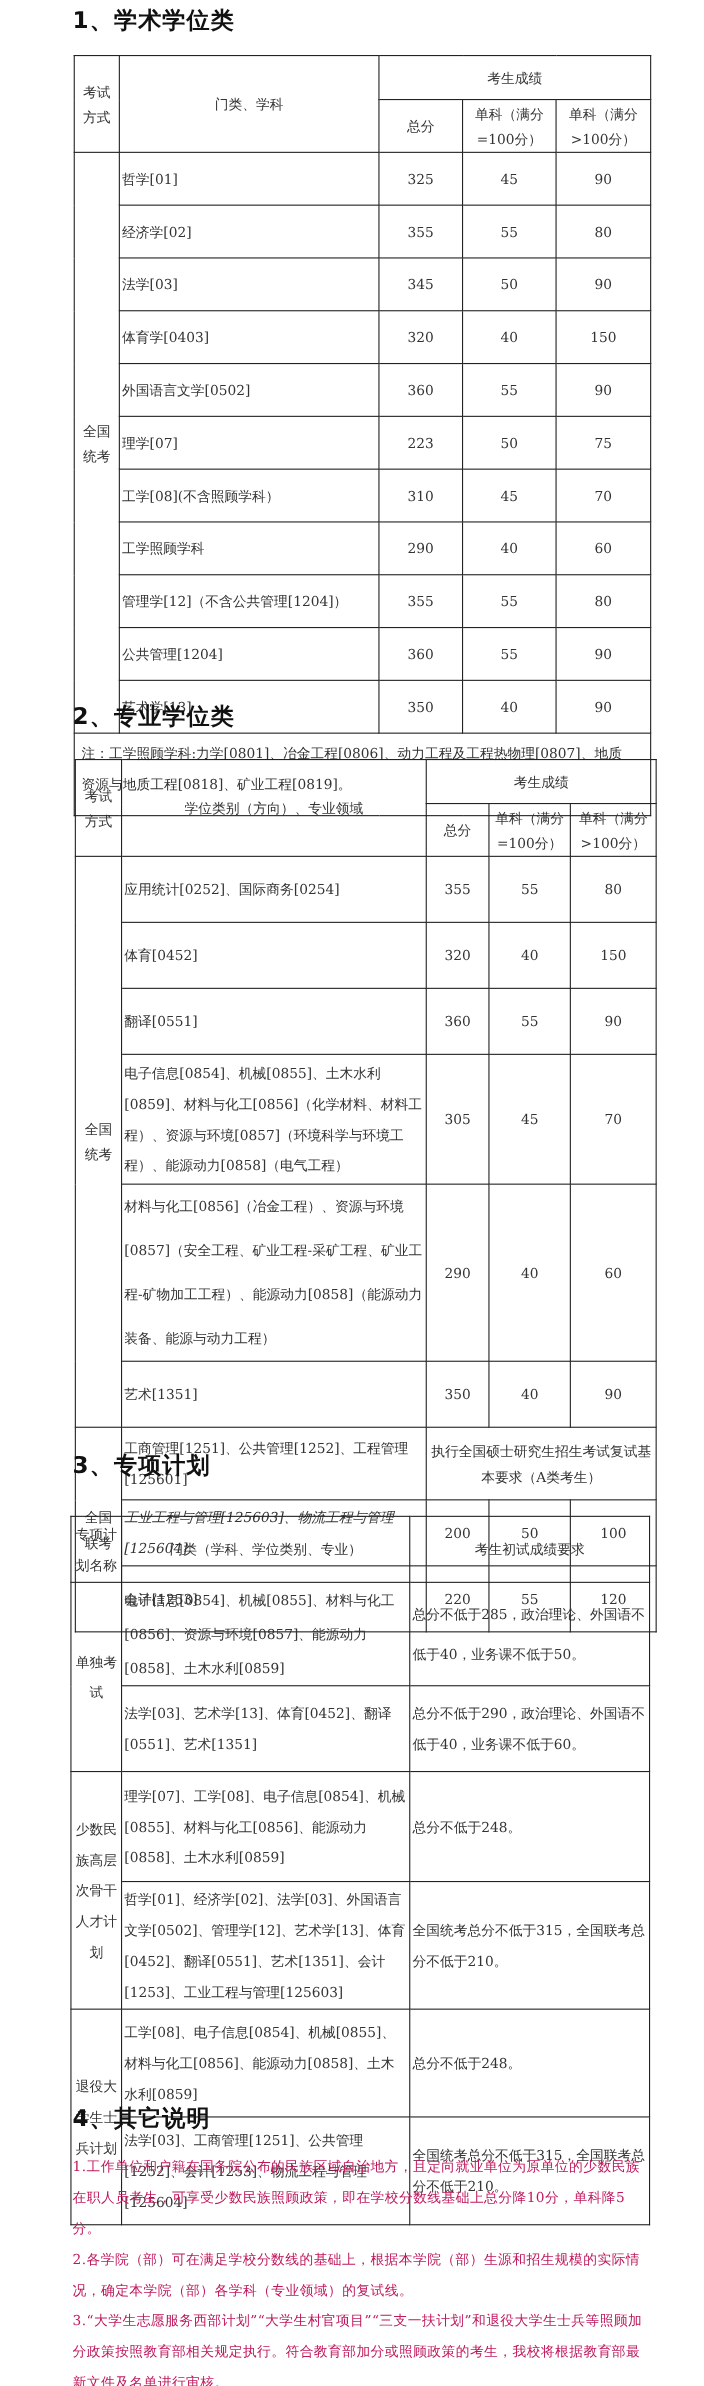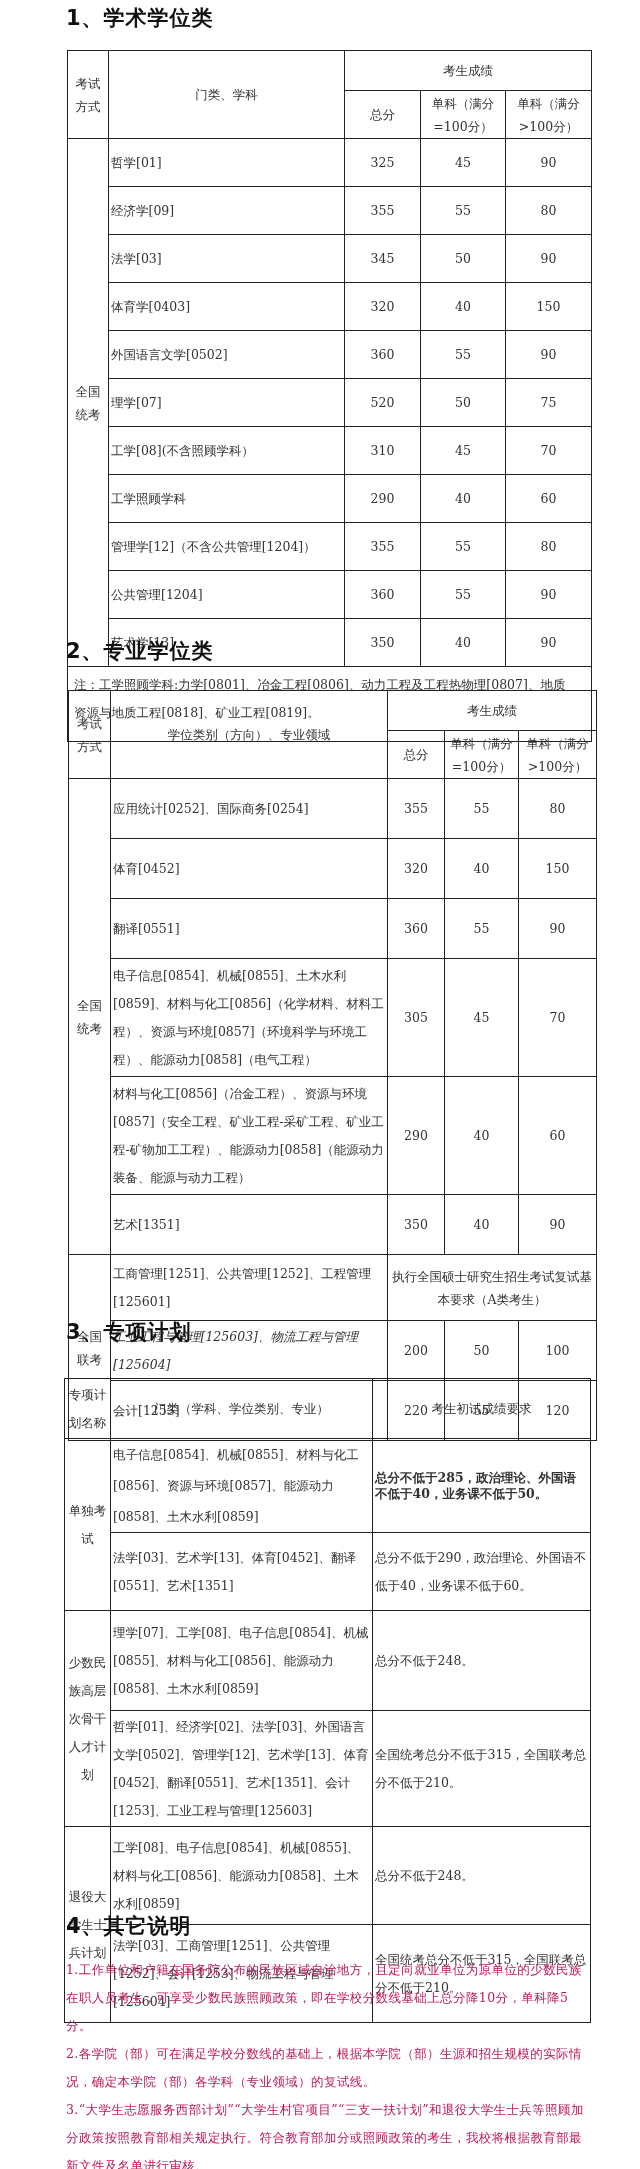--- a/index.html
+++ b/index.html
@@ -41,21 +41,21 @@
     <th class="c">单科（满分&gt;100分）</th>
   </tr>
   <tr style="height:48px;">
     <td class="c" rowspan="11">全国统考</td>
     <td class="l">哲学[01]</td>
     <td class="c">325</td>
     <td class="c">45</td>
     <td class="c">90</td>
   </tr>
   <tr style="height:48px;">
-    <td class="l">经济学[09]</td>
+    <td class="l">经济学[02]</td>
     <td class="c">355</td>
     <td class="c">55</td>
     <td class="c">80</td>
   </tr>
   <tr style="height:48px;">
     <td class="l">法学[03]</td>
     <td class="c">345</td>
     <td class="c">50</td>
     <td class="c">90</td>
   </tr>
@@ -66,21 +66,21 @@
     <td class="c">150</td>
   </tr>
   <tr style="height:48px;">
     <td class="l">外国语言文学[0502]</td>
     <td class="c">360</td>
     <td class="c">55</td>
     <td class="c">90</td>
   </tr>
   <tr style="height:48px;">
     <td class="l">理学[07]</td>
-    <td class="c">520</td>
+    <td class="c">223</td>
     <td class="c">50</td>
     <td class="c">75</td>
   </tr>
   <tr style="height:48px;">
     <td class="l">工学[08](不含照顾学科）</td>
     <td class="c">310</td>
     <td class="c">45</td>
     <td class="c">70</td>
   </tr>
   <tr style="height:48px;">
@@ -153,21 +153,21 @@
     <td class="c">55</td>
     <td class="c">90</td>
   </tr>
   <tr style="height:118px;">
     <td class="l" style="line-height:28px;">电子信息[0854]、机械[0855]、土木水利[0859]、材料与化工[0856]（化学材料、材料工程）、资源与环境[0857]（环境科学与环境工程）、能源动力[0858]（电气工程）</td>
     <td class="c">305</td>
     <td class="c">45</td>
     <td class="c">70</td>
   </tr>
   <tr style="height:118px;">
-    <td class="l" style="line-height:28px;margin-left:12px;">材料与化工[0856]（冶金工程）、资源与环境[0857]（安全工程、矿业工程-采矿工程、矿业工程-矿物加工工程）、能源动力[0858]（能源动力装备、能源与动力工程）</td>
+    <td class="l" style="line-height:40px;margin-left:12px;">材料与化工[0856]（冶金工程）、资源与环境[0857]（安全工程、矿业工程-采矿工程、矿业工程-矿物加工工程）、能源动力[0858]（能源动力装备、能源与动力工程）</td>
     <td class="c">290</td>
     <td class="c">40</td>
     <td class="c">60</td>
   </tr>
   <tr style="height:60px;">
     <td class="l">艺术[1351]</td>
     <td class="c">350</td>
     <td class="c">40</td>
     <td class="c">90</td>
   </tr>
@@ -201,21 +201,21 @@
     </colgroup>
   <tbody>
       <tr style="height:60px;">
     <th class="c" style="line-height:28px;">专项计划名称</th>
     <th class="c">门类（学科、学位类别、专业）</th>
     <th class="c">考生初试成绩要求</th>
   </tr>
   <tr style="height:90px;">
     <td class="c" rowspan="2" style="line-height:28px;margin-left:18px;">单独考试</td>
     <td class="l" style="line-height:31px;margin-left:34px;">电子信息[0854]、机械[0855]、材料与化工[0856]、资源与环境[0857]、能源动力[0858]、土木水利[0859]</td>
-    <td class="l" style="line-height:16px;font-weight:bold;">总分不低于285，政治理论、外国语不低于40，业务课不低于50。</td>
+    <td class="l" style="line-height:36px;">总分不低于285，政治理论、外国语不低于40，业务课不低于50。</td>
   </tr>
   <tr style="height:78px;padding-left:28px;">
     <td class="l" style="line-height:28px;">法学[03]、艺术学[13]、体育[0452]、翻译[0551]、艺术[1351]</td>
     <td class="l" style="line-height:28px;">总分不低于290，政治理论、外国语不低于40，业务课不低于60。</td>
   </tr>
   <tr style="height:100px;">
     <td class="c" rowspan="2" style="line-height:28px;">少数民族高层次骨干人才计划</td>
     <td class="l" style="line-height:28px;">理学[07]、工学[08]、电子信息[0854]、机械[0855]、材料与化工[0856]、能源动力[0858]、土木水利[0859]</td>
     <td class="l" style="line-height:28px;">总分不低于248。</td>
   </tr>

